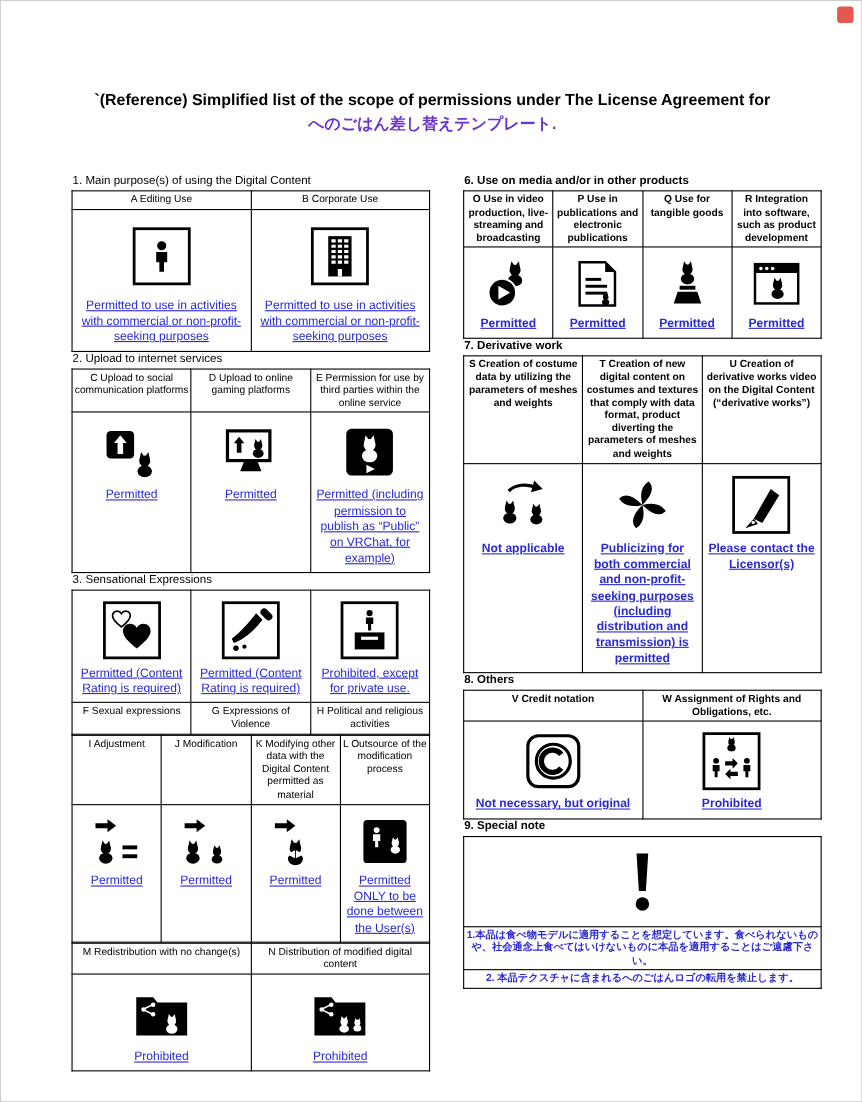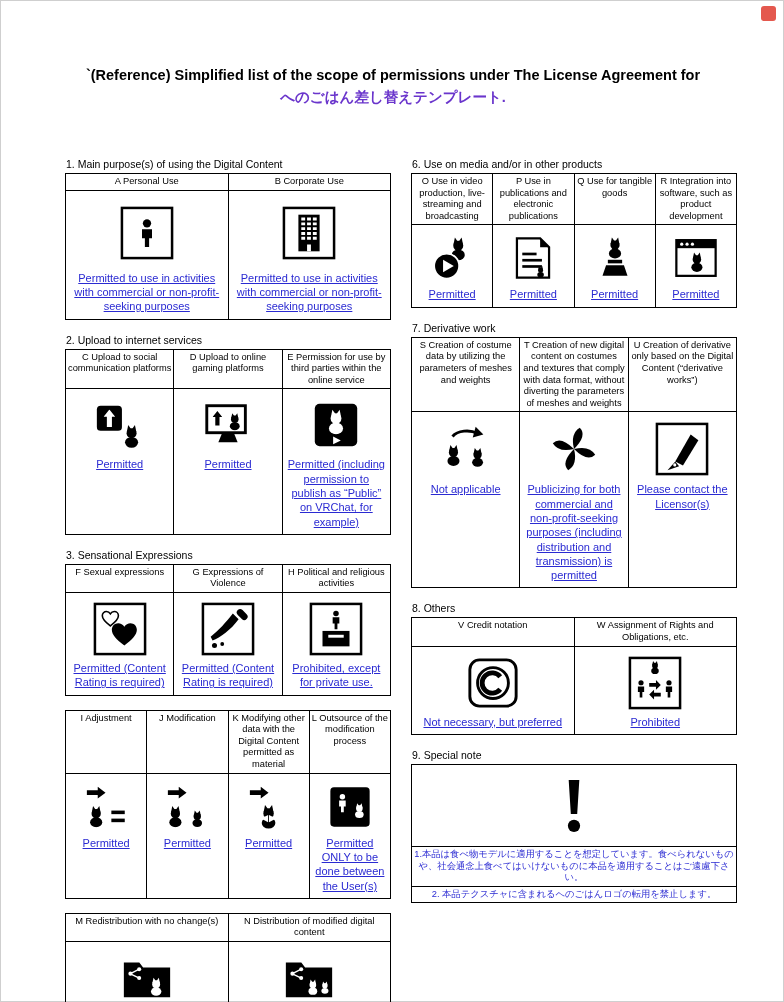--- a/index.html
+++ b/index.html
@@ -1,26 +1,26 @@
 <!DOCTYPE html>
 <html style="--status-blue: #2a2ad2; --title-jp: #6a35cc;"><head>
 <meta charset="utf-8">
 <style>
   :root { --status-blue:#2a2ad2; --title-jp:#6a35cc; }
   html,body{margin:0;padding:0;}
   body{width:784px;height:1002px;background:#fff;font-family:"Liberation Sans",sans-serif;position:relative;overflow:hidden;color:#000;}
   .page{position:absolute;inset:0;border:1px solid #cfcfcf;background:#fff;}
   .corner-dot{position:absolute;top:5px;right:7px;width:15px;height:15px;border-radius:3px;background:#e4584e;}
-  .title{position:absolute;top:64px;left:55px;width:674px;text-align:center;font-weight:bold;font-size:14.5px;line-height:1.5;}
+  .title{position:absolute;top:80px;left:55px;width:674px;text-align:center;font-weight:bold;font-size:14.5px;line-height:1.5;}
   .title .ln{display:block;}
   .title .jp{color:var(--title-jp);}
   .col{position:absolute;width:326px;}
   .col-left{left:64px;top:157px;}
-  .col-right{left:410px;top:157px;}
-  .section{margin-bottom:14px;}
+  .col-right{left:420px;top:157px;font-weight:bold;}
+  .section{}
   .slabel{font-size:10.5px;margin:0 0 3px 1px;}
   table.perm{width:100%;border-collapse:collapse;table-layout:fixed;}
   .perm td{border:1px solid #000;padding:2px 2px;font-size:9.3px;line-height:1.25;vertical-align:top;text-align:center;}
   .iconwrap{display:flex;align-items:center;justify-content:center;height:62px;padding-top:3px;}
   .status{color:var(--status-blue);text-decoration:underline;font-size:11px;line-height:1.3;padding:1px 1px 3px;text-align:center;}
   .pict{width:54px;height:54px;display:block;}
   .bx{fill:none;stroke:#000;stroke-width:2.6;}
   .s1 .iconwrap{height:74px;}
   .s4 .pict,.s6 .pict{width:50px;height:50px;}
   .s4 .iconwrap,.s6 .iconwrap{height:56px;}
@@ -73,21 +73,21 @@
     <span class="ln jp">へのごはん差し替えテンプレート.</span>
   </div>
 
   <div class="col col-left">
 
     <div class="section s1">
       <div class="slabel">1. Main purpose(s) of using the Digital Content</div>
       <table class="perm">
           <tbody>
         <tr>
-          <td>A Personal Use</td>
+          <td>A Editing Use</td>
           <td>B  Corporate Use</td>
         </tr>
         <tr>
           <td>
             <div class="iconwrap">
               <svg class="pict" viewBox="0 0 56 56">
                 <rect class="bx" x="2" y="2" width="52" height="52"></rect>
                 <use href="#sym-person" x="16" y="11" width="24" height="34"></use>
               </svg>
             </div>
@@ -152,25 +152,20 @@
         </tr>
       </tbody>
         </table>
     </div>
 
     <div class="section s3">
       <div class="slabel">3. Sensational Expressions</div>
       <table class="perm">
           <tbody>
         <tr>
-          <td>F Sexual expressions</td>
-          <td>G Expressions of Violence</td>
-          <td>H Political and religious activities</td>
-        </tr>
-        <tr>
           <td>
             <div class="iconwrap">
               <svg class="pict" viewBox="0 0 56 56">
                 <rect class="bx" x="2" y="2" width="52" height="52"></rect>
                 <use href="#sym-heart" x="8" y="8" width="20" height="18" fill="none" stroke="#000" stroke-width="2"></use>
                 <use href="#sym-heart" x="17" y="19" width="31" height="28"></use>
               </svg>
             </div>
             <div class="status">Permitted (Content Rating is required)</div>
           </td>
@@ -190,20 +185,25 @@
             <div class="iconwrap">
               <svg class="pict" viewBox="0 0 56 56">
                 <rect class="bx" x="2" y="2" width="52" height="52"></rect>
                 <use href="#sym-person" x="20" y="7" width="16" height="23"></use>
                 <rect x="14" y="30" width="28" height="16" fill="#000"></rect>
                 <rect x="20" y="34" width="16" height="3" fill="#fff"></rect>
               </svg>
             </div>
             <div class="status">Prohibited, except for private use.</div>
           </td>
+        </tr>
+        <tr>
+          <td>F Sexual expressions</td>
+          <td>G Expressions of Violence</td>
+          <td>H Political and religious activities</td>
         </tr>
       </tbody>
         </table>
     </div>
 
     <div class="section s4">
       <table class="perm">
           <tbody>
         <tr>
           <td>I Adjustment</td>
@@ -358,22 +358,22 @@
       </tbody>
         </table>
     </div>
 
     <div class="section s7">
       <div class="slabel">7. Derivative work</div>
       <table class="perm">
           <tbody>
         <tr>
           <td>S Creation of costume data by utilizing the parameters of meshes and weights</td>
-          <td>T Creation of new digital content on costumes and textures that comply with data format, without diverting the parameters of meshes and weights</td>
-          <td>U Creation of derivative only based on the Digital Content (“derivative works”)</td>
+          <td>T Creation of new digital content on costumes and textures that comply with data format, product diverting the parameters of meshes and weights</td>
+          <td>U Creation of derivative works video on the Digital Content (“derivative works”)</td>
         </tr>
         <tr>
           <td>
             <div class="iconwrap">
               <svg class="pict" viewBox="0 0 56 56">
                 <path d="M14 15 A17 11 0 0 1 40 12" fill="none" stroke="#000" stroke-width="3"></path>
                 <polygon points="38,5 46,13 35,16" fill="#000"></polygon>
                 <use href="#sym-cat" x="4" y="22" width="22" height="24"></use>
                 <use href="#sym-cat" x="30" y="25" width="20" height="22"></use>
               </svg>
@@ -419,21 +419,21 @@
         </tr>
         <tr>
           <td>
             <div class="iconwrap">
               <svg class="pict" viewBox="0 0 56 56">
                 <rect x="4" y="4" width="48" height="48" rx="10" fill="none" stroke="#000" stroke-width="3"></rect>
                 <circle cx="28" cy="28" r="16" fill="none" stroke="#000" stroke-width="3"></circle>
                 <path d="M35.5 21.5 A10.5 10.5 0 1 0 35.5 34.5" fill="none" stroke="#000" stroke-width="5"></path>
               </svg>
             </div>
-            <div class="status">Not necessary, but preferred</div>
+            <div class="status">Not necessary, but original</div>
           </td>
           <td>
             <div class="iconwrap">
               <svg class="pict" viewBox="0 0 56 56">
                 <rect class="bx" x="2" y="2" width="52" height="52"></rect>
                 <use href="#sym-cat" x="21" y="4" width="14" height="15"></use>
                 <use href="#sym-person" x="6" y="22" width="15" height="24"></use>
                 <use href="#sym-person" x="35" y="22" width="15" height="24"></use>
                 <polygon points="22,28 29,28 29,25 34,30 29,35 29,32 22,32" fill="#000"></polygon>
                 <polygon points="34,38 27,38 27,35 22,40 27,45 27,42 34,42" fill="#000"></polygon>

